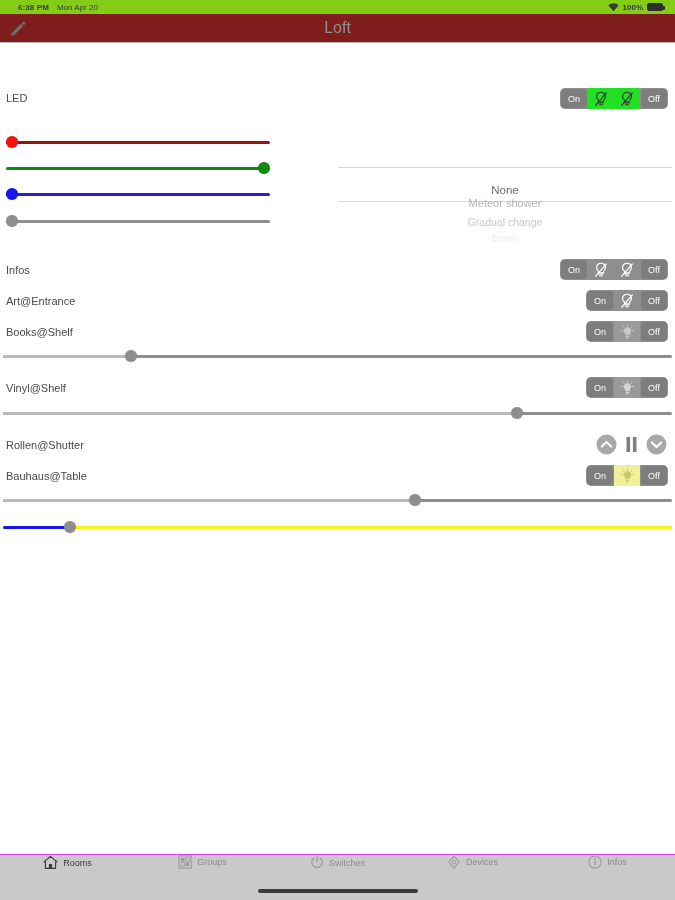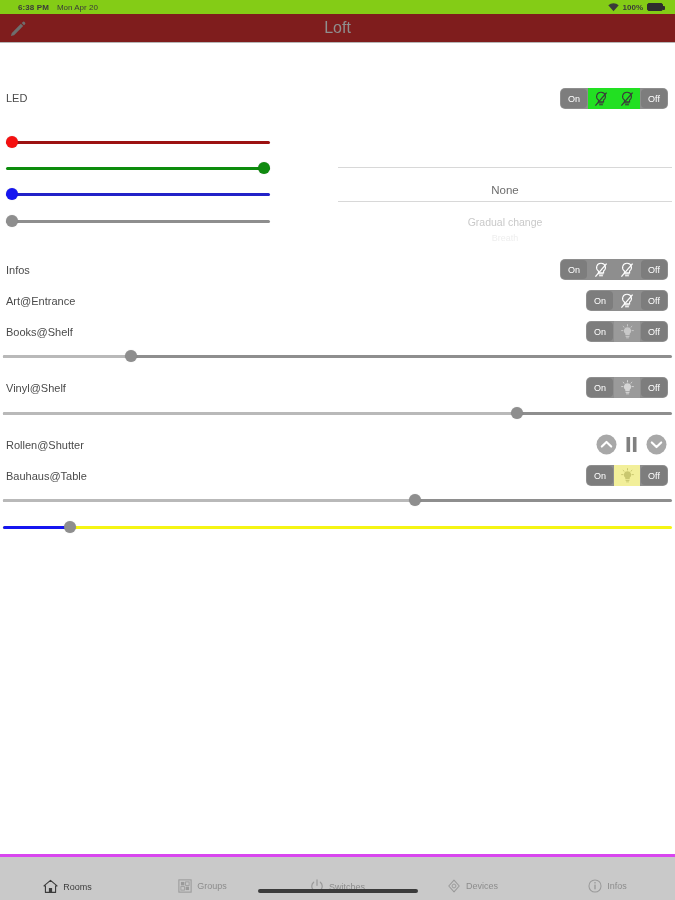--- a/index.html
+++ b/index.html
@@ -106,22 +106,22 @@
   }
 
   
   .dots { position:absolute; left:0; right:0; display:flex; justify-content:center; gap:12px; }
   .dot { width:7px; height:7px; border-radius:50%; background:#d2d2d2; }
   .dot.active { background:#1a1a1a; }
 
   
   .tabbar {
     position:absolute; bottom:0; left:0; width:100%; height:46px;
-    background:#c9c9c9; border-top:3px solid #d946ef;
-    display:flex; align-items:flex-start; padding-top:22px;
+    background:#c9c9c9; border-top:1px solid #d946ef;
+    display:flex; align-items:flex-start; padding-top:0;
   }
   .tab { flex:1; display:flex; align-items:center; justify-content:center; gap:5px; cursor:pointer; }
   .tab-label { font-size:9px; color:#8c8c8c; }
   .tab.active .tab-label { color:#3c3c3c; }
   .home-indicator {
     position:absolute; bottom:7px; left:50%; transform:translateX(-50%);
     width:160px; height:4px; border-radius:3px; background:#3b3b3b;
   }
   svg { display:block; }
 </style>
@@ -200,20 +200,21 @@
 
     <div class="slider" style="top:171px; left:6px; width:264px;">
       <div class="track" style="background:#8e8e8e;"></div>
       <div class="knob" style="left:0px; background:#8e8e8e;"></div>
     </div>
 
     <div class="picker" style="top:110px; left:338px; width:334px; height:88px;">
       <div class="sel-line" style="top:14px;"></div>
       <div class="picker-item" style="top:31px; color:#6d6d6d; font-size:11.5px;">None</div>
       <div class="sel-line" style="top:48px;"></div>
+      <div class="picker-item" style="top:44px; color:#b3b3b3;">Meteor shower</div>
       <div class="picker-item" style="top:63px; color:#c9c9c9; font-size:10.5px;">Gradual change</div>
       <div class="picker-item" style="top:80px; color:#eeeeee; font-size:9px;">Breath</div>
     </div>
 
     <div class="row-label" style="top:221px;">Infos</div>
     <div class="seg" style="top:216px; right:7px;">
       <div class="seg-btn">On</div>
       <div class="seg-icon">
         <svg width="14" height="16" viewBox="0 0 14 16">
           <path d="M7 1.2a4.3 4.3 0 0 0-2.6 7.8v1.9h5.2V9A4.3 4.3 0 0 0 7 1.2z" fill="none" stroke="#ffffff" stroke-width="1.1"></path>

